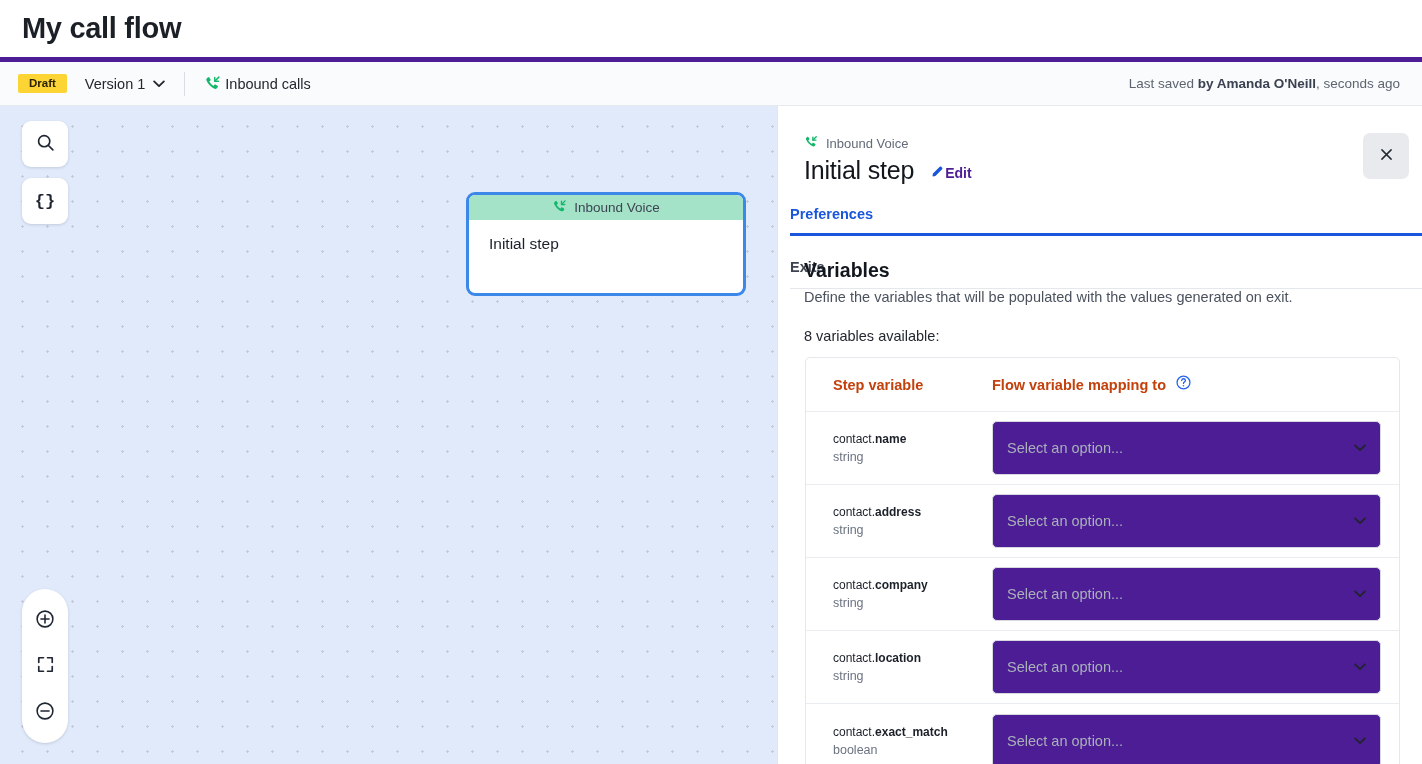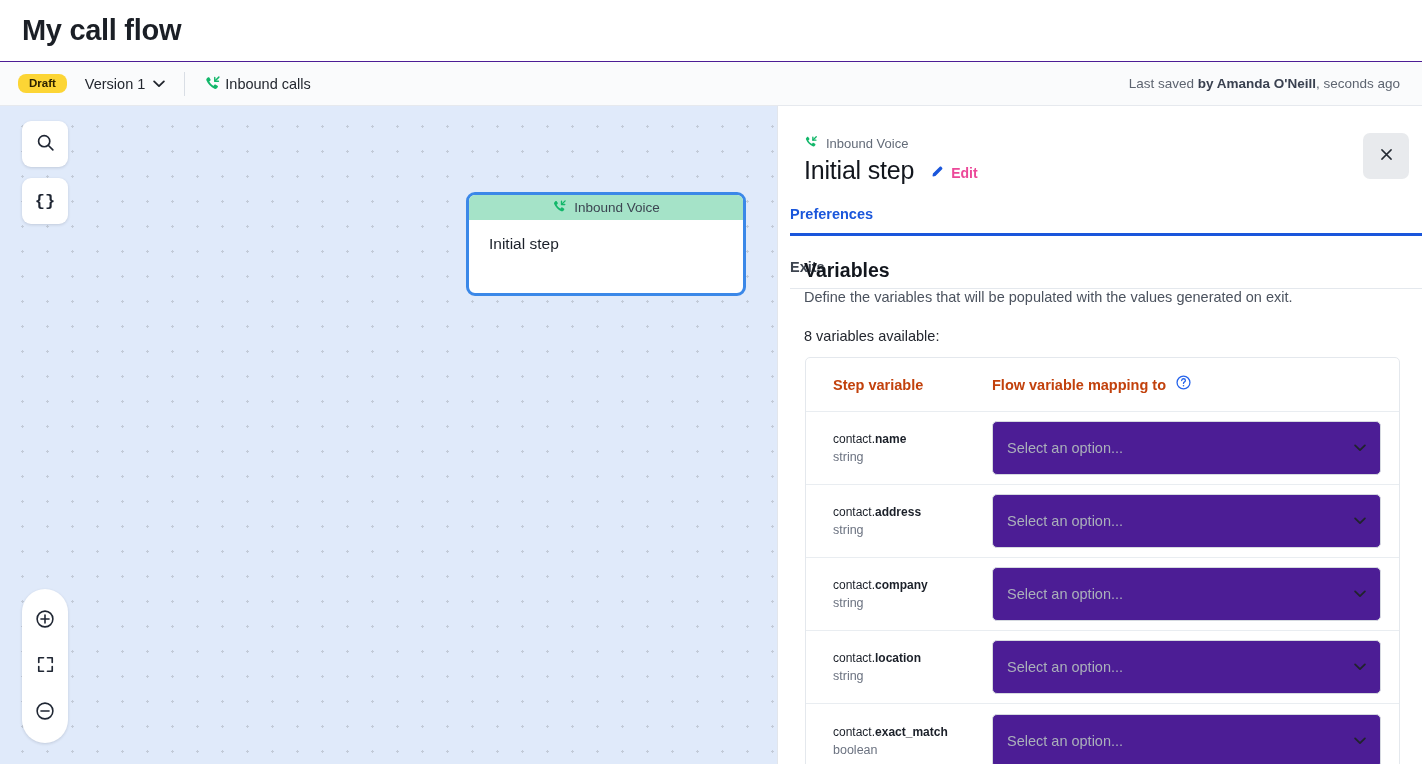--- a/index.html
+++ b/index.html
@@ -7,21 +7,21 @@
     width: 1422px; height: 764px;
     font-family: "Liberation Sans", sans-serif;
     background: #ffffff;
     overflow: hidden;
   }
 
   
   .topbar {
     position: absolute; left: 0; top: 0; width: 1422px; height: 63px;
     background: #ffffff;
-    border-bottom: 2px solid #4c1d95;
+    border-bottom: 6px solid #4c1d95;
     display: flex; align-items: center;
   }
   .flow-title {
     margin-left: 22px;
     font-size: 29px; font-weight: 700; color: #1b1f26;
     letter-spacing: -0.3px;
   }
   .topbar-right {
     margin-left: auto; margin-right: 14px;
     display: flex; align-items: center; gap: 14px;
@@ -52,21 +52,21 @@
   .subbar {
     position: absolute; left: 0; top: 62px; width: 1422px; height: 44px;
     background: #fafbfc;
     border-bottom: 1px solid #e6e9ee;
     display: flex; align-items: center;
   }
   .draft-badge {
     margin-left: 18px;
     background: #fcd535; color: #2b2200;
     font-size: 11.5px; font-weight: 700;
-    border-radius: 8px; padding: 3px 11px 4px;
+    border-radius: 2px; padding: 3px 11px 4px;
   }
   .version-select {
     margin-left: 18px;
     display: flex; align-items: center; gap: 8px;
     font-size: 14.5px; color: #23272f; cursor: pointer;
   }
   .chev { width: 12px; height: 8px; display: block; }
   .divider-v {
     margin-left: 19px; width: 1px; height: 24px; background: #d9dee5;
   }
@@ -149,22 +149,22 @@
     position: absolute; left: 26px; top: 29px;
     display: flex; align-items: center; gap: 8px;
     font-size: 13px; color: #636b78;
   }
   .panel-title-row {
     position: absolute; left: 26px; top: 50px;
     display: flex; align-items: baseline; gap: 16px;
   }
   .panel-title { font-size: 25px; font-weight: 400; color: #12161d; letter-spacing: -.2px; }
   .edit-link {
-    display: flex; align-items: center; gap: 6px;
-    color: #ec4899; font-size: 14px; font-weight: 700; cursor: pointer;
+    display: flex; align-items: center; 
+    color: #4c1d95; font-size: 14px; font-weight: 700; cursor: pointer;
   }
   .close-btn {
     position: absolute; right: 13px; top: 27px;
     width: 46px; height: 46px;
     background: #e8eaed; border: none; border-radius: 7px;
     display: flex; align-items: center; justify-content: center;
     cursor: pointer; color: #242a33;
   }
   .tabs {
     position: absolute; left: 12px; top: 100px; right: 0;

